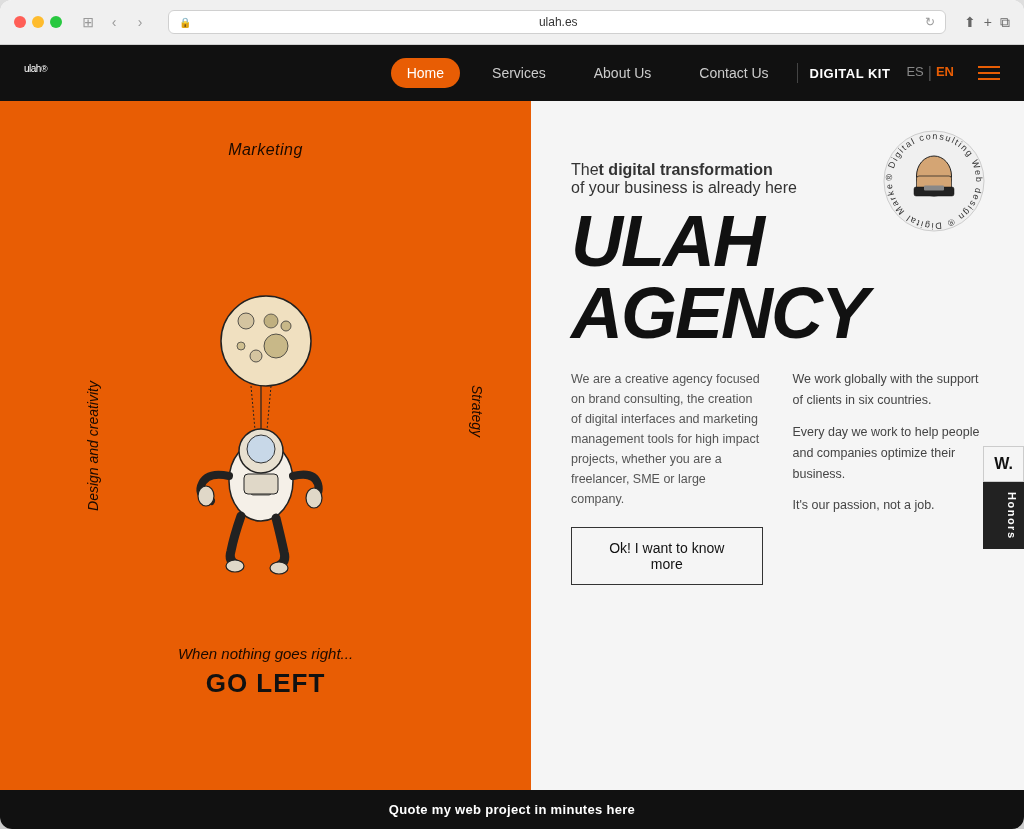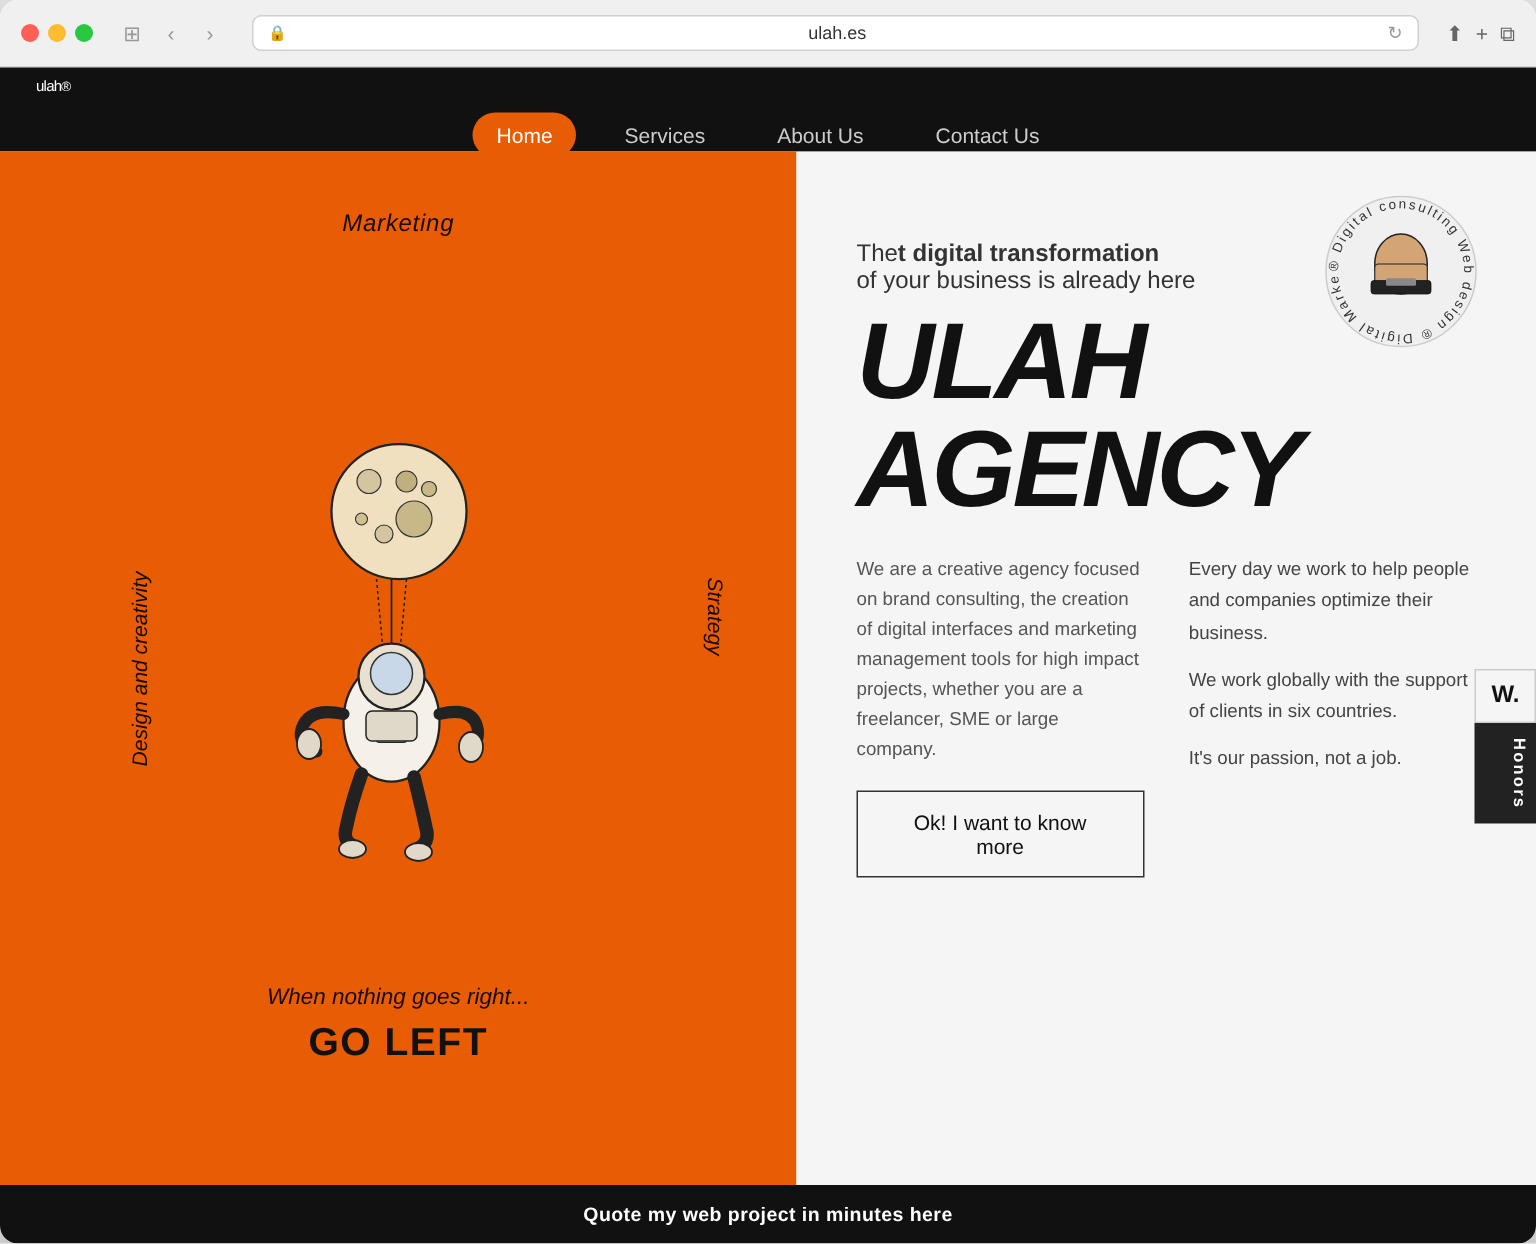--- a/index.html
+++ b/index.html
@@ -99,24 +99,23 @@
       gap: 8px;
       color: #666;
       font-size: 14px;
     }
 
     
     .navbar {
       background: #111;
       display: flex;
       align-items: center;
-      padding: 4px 24px;
+      padding: 16px 24px;
       height: 56px;
       flex-shrink: 0;
-      flex-direction: column;
     }
 
     .logo {
       color: #fff;
       font-size: 22px;
       font-weight: 700;
       margin-right: auto;
       letter-spacing: -0.5px;
     }
 
@@ -258,21 +257,21 @@
     }
 
     
     .astronaut-svg {
       width: 220px;
       height: 300px;
     }
 
     .bottom-text {
       position: absolute;
-      bottom: 80px;
+      bottom: 91px;
       text-align: center;
     }
 
     .when-nothing {
       font-size: 15px;
       color: #1a0a00;
       font-style: italic;
       margin-bottom: 6px;
     }
 
@@ -554,22 +553,22 @@
           <div>AGENCY</div>
         </div>
       </div>
 
       <div class="description-columns">
         <div class="desc-col">
           <p>We are a creative agency focused on brand consulting, the creation of digital interfaces and marketing management tools for high impact projects, whether you are a freelancer, SME or large company.</p>
           <button class="cta-button">Ok! I want to know more</button>
         </div>
         <div class="desc-col-right">
+          <p>We work globally with the support of clients in six countries.</p>
           <p>Every day we work to help people and companies optimize their business.</p>
-          <p>We work globally with the support of clients in six countries.</p>
           <p>It's our passion, not a job.</p>
         </div>
       </div>
 
       <div class="honors-badge">
         <div class="badge-w">W.</div>
         <div class="badge-honors">Honors</div>
       </div>
 
     </div>

